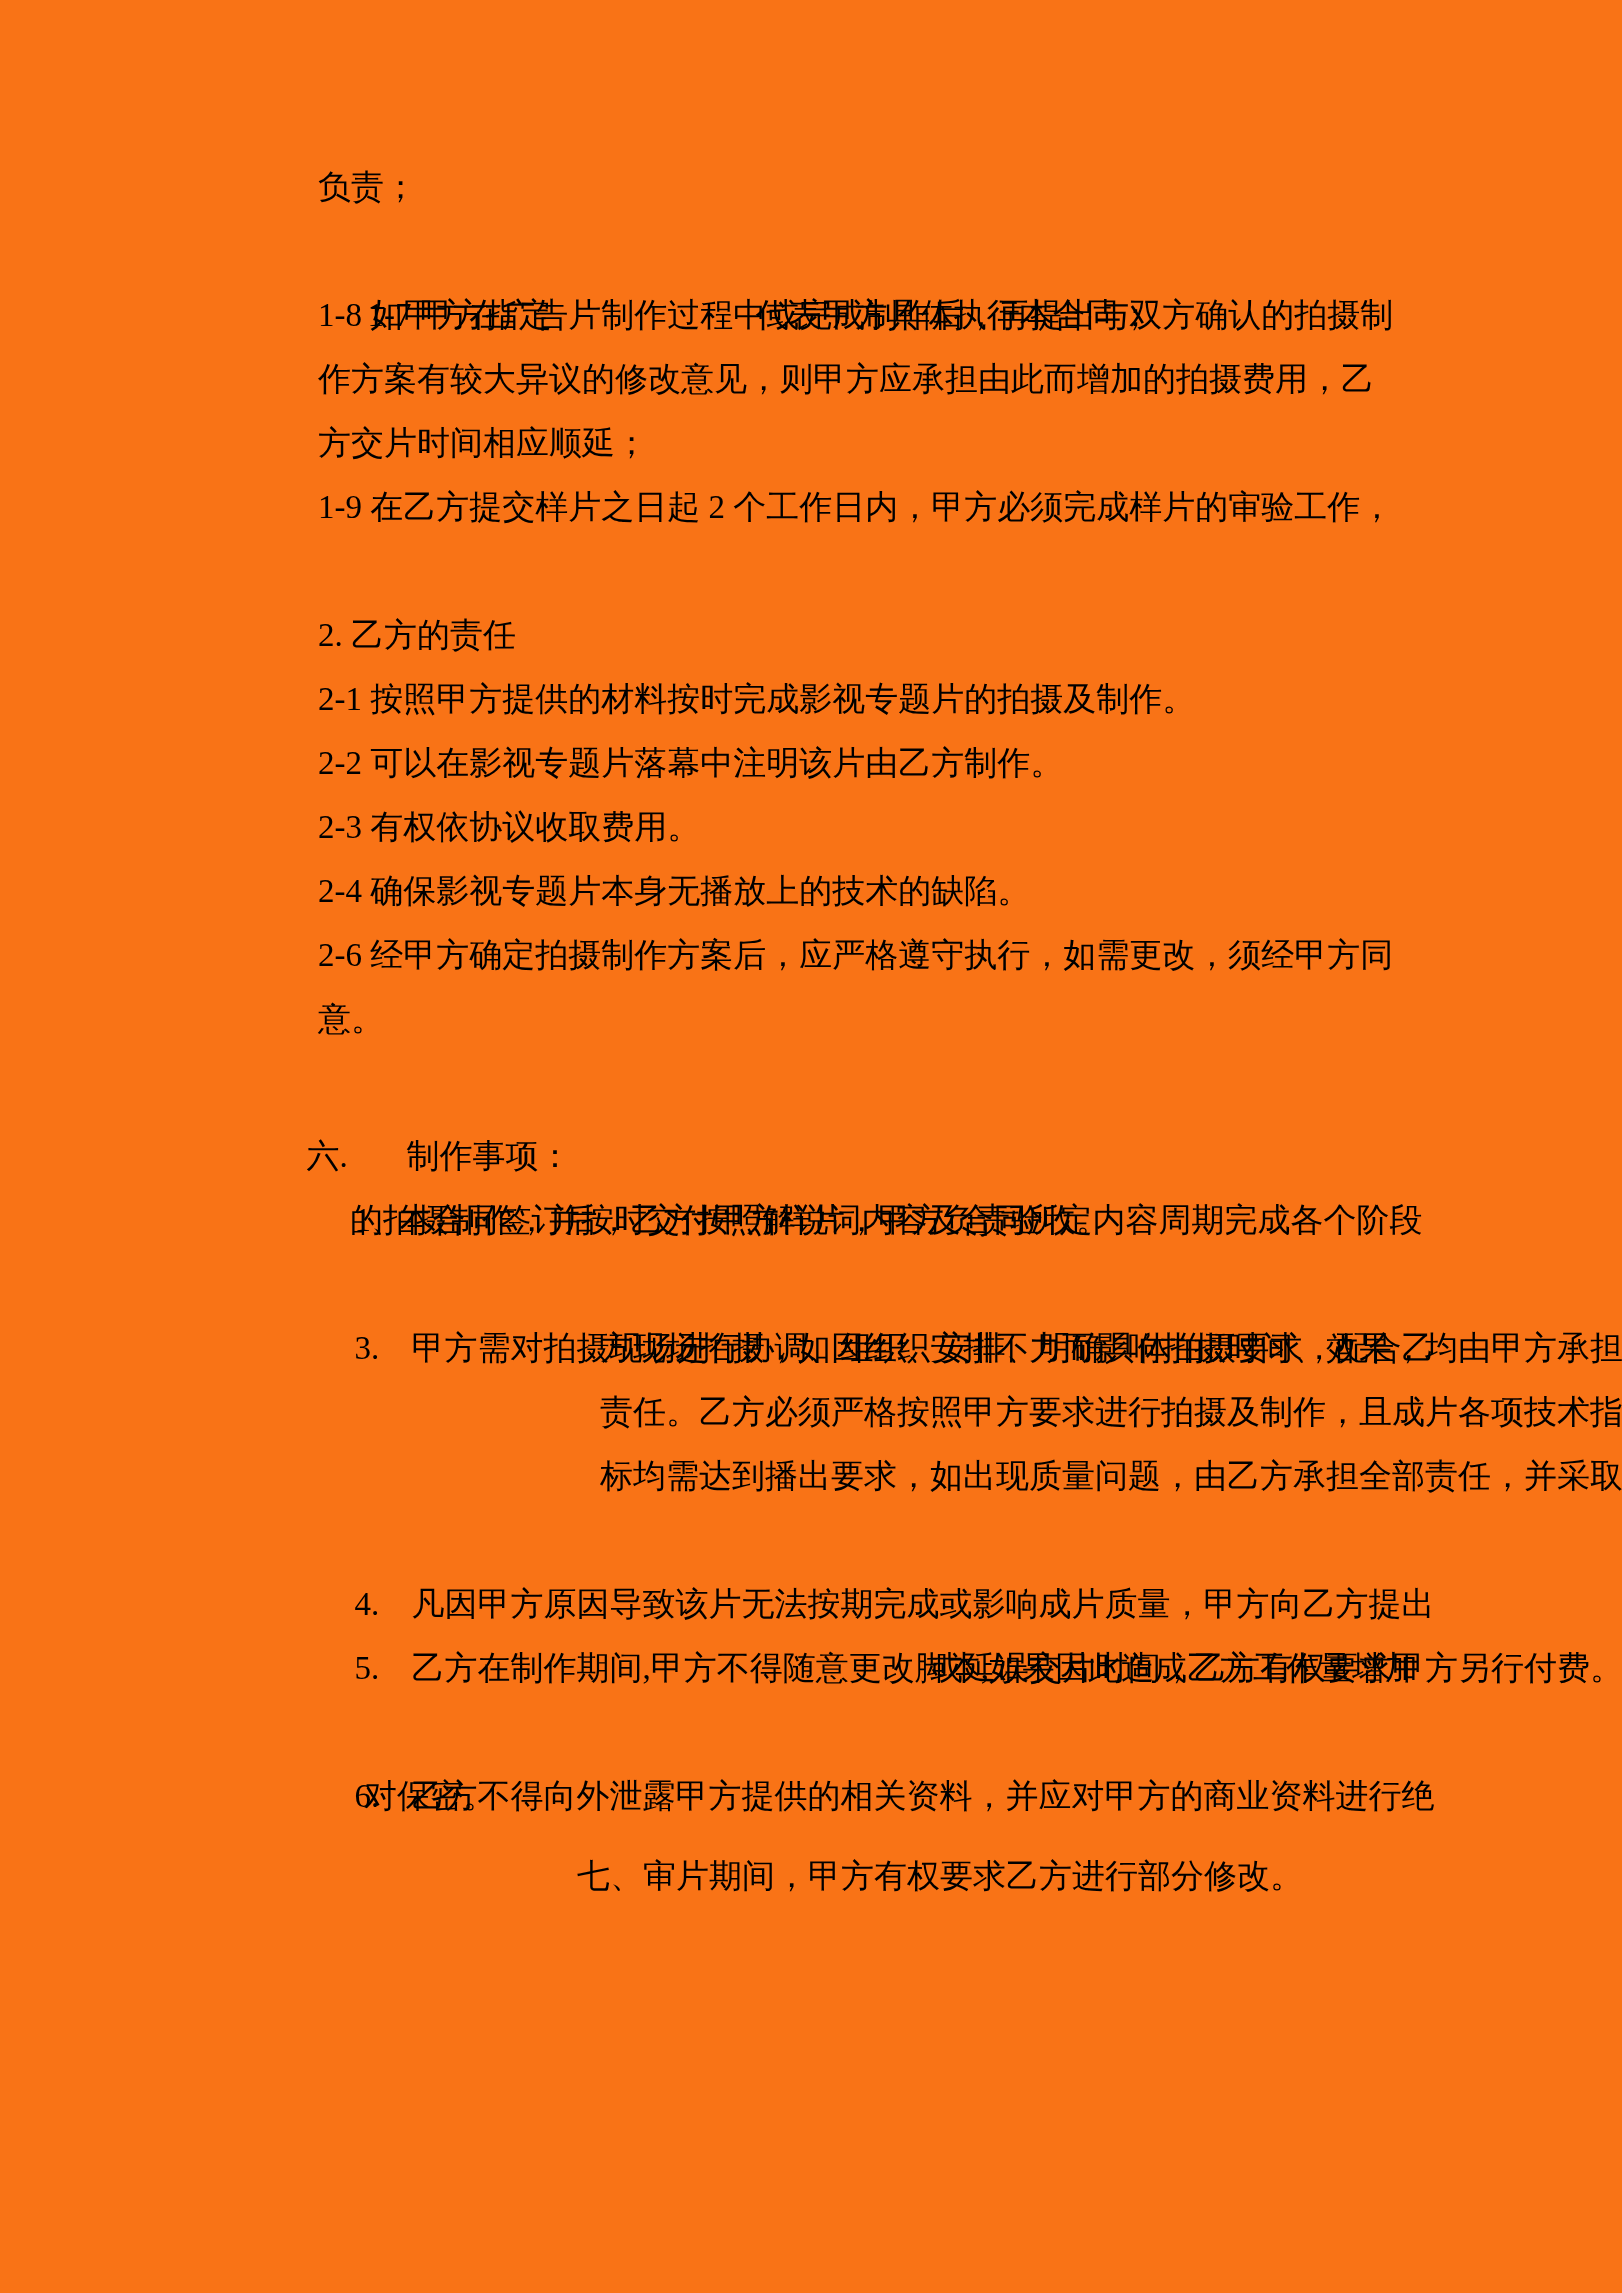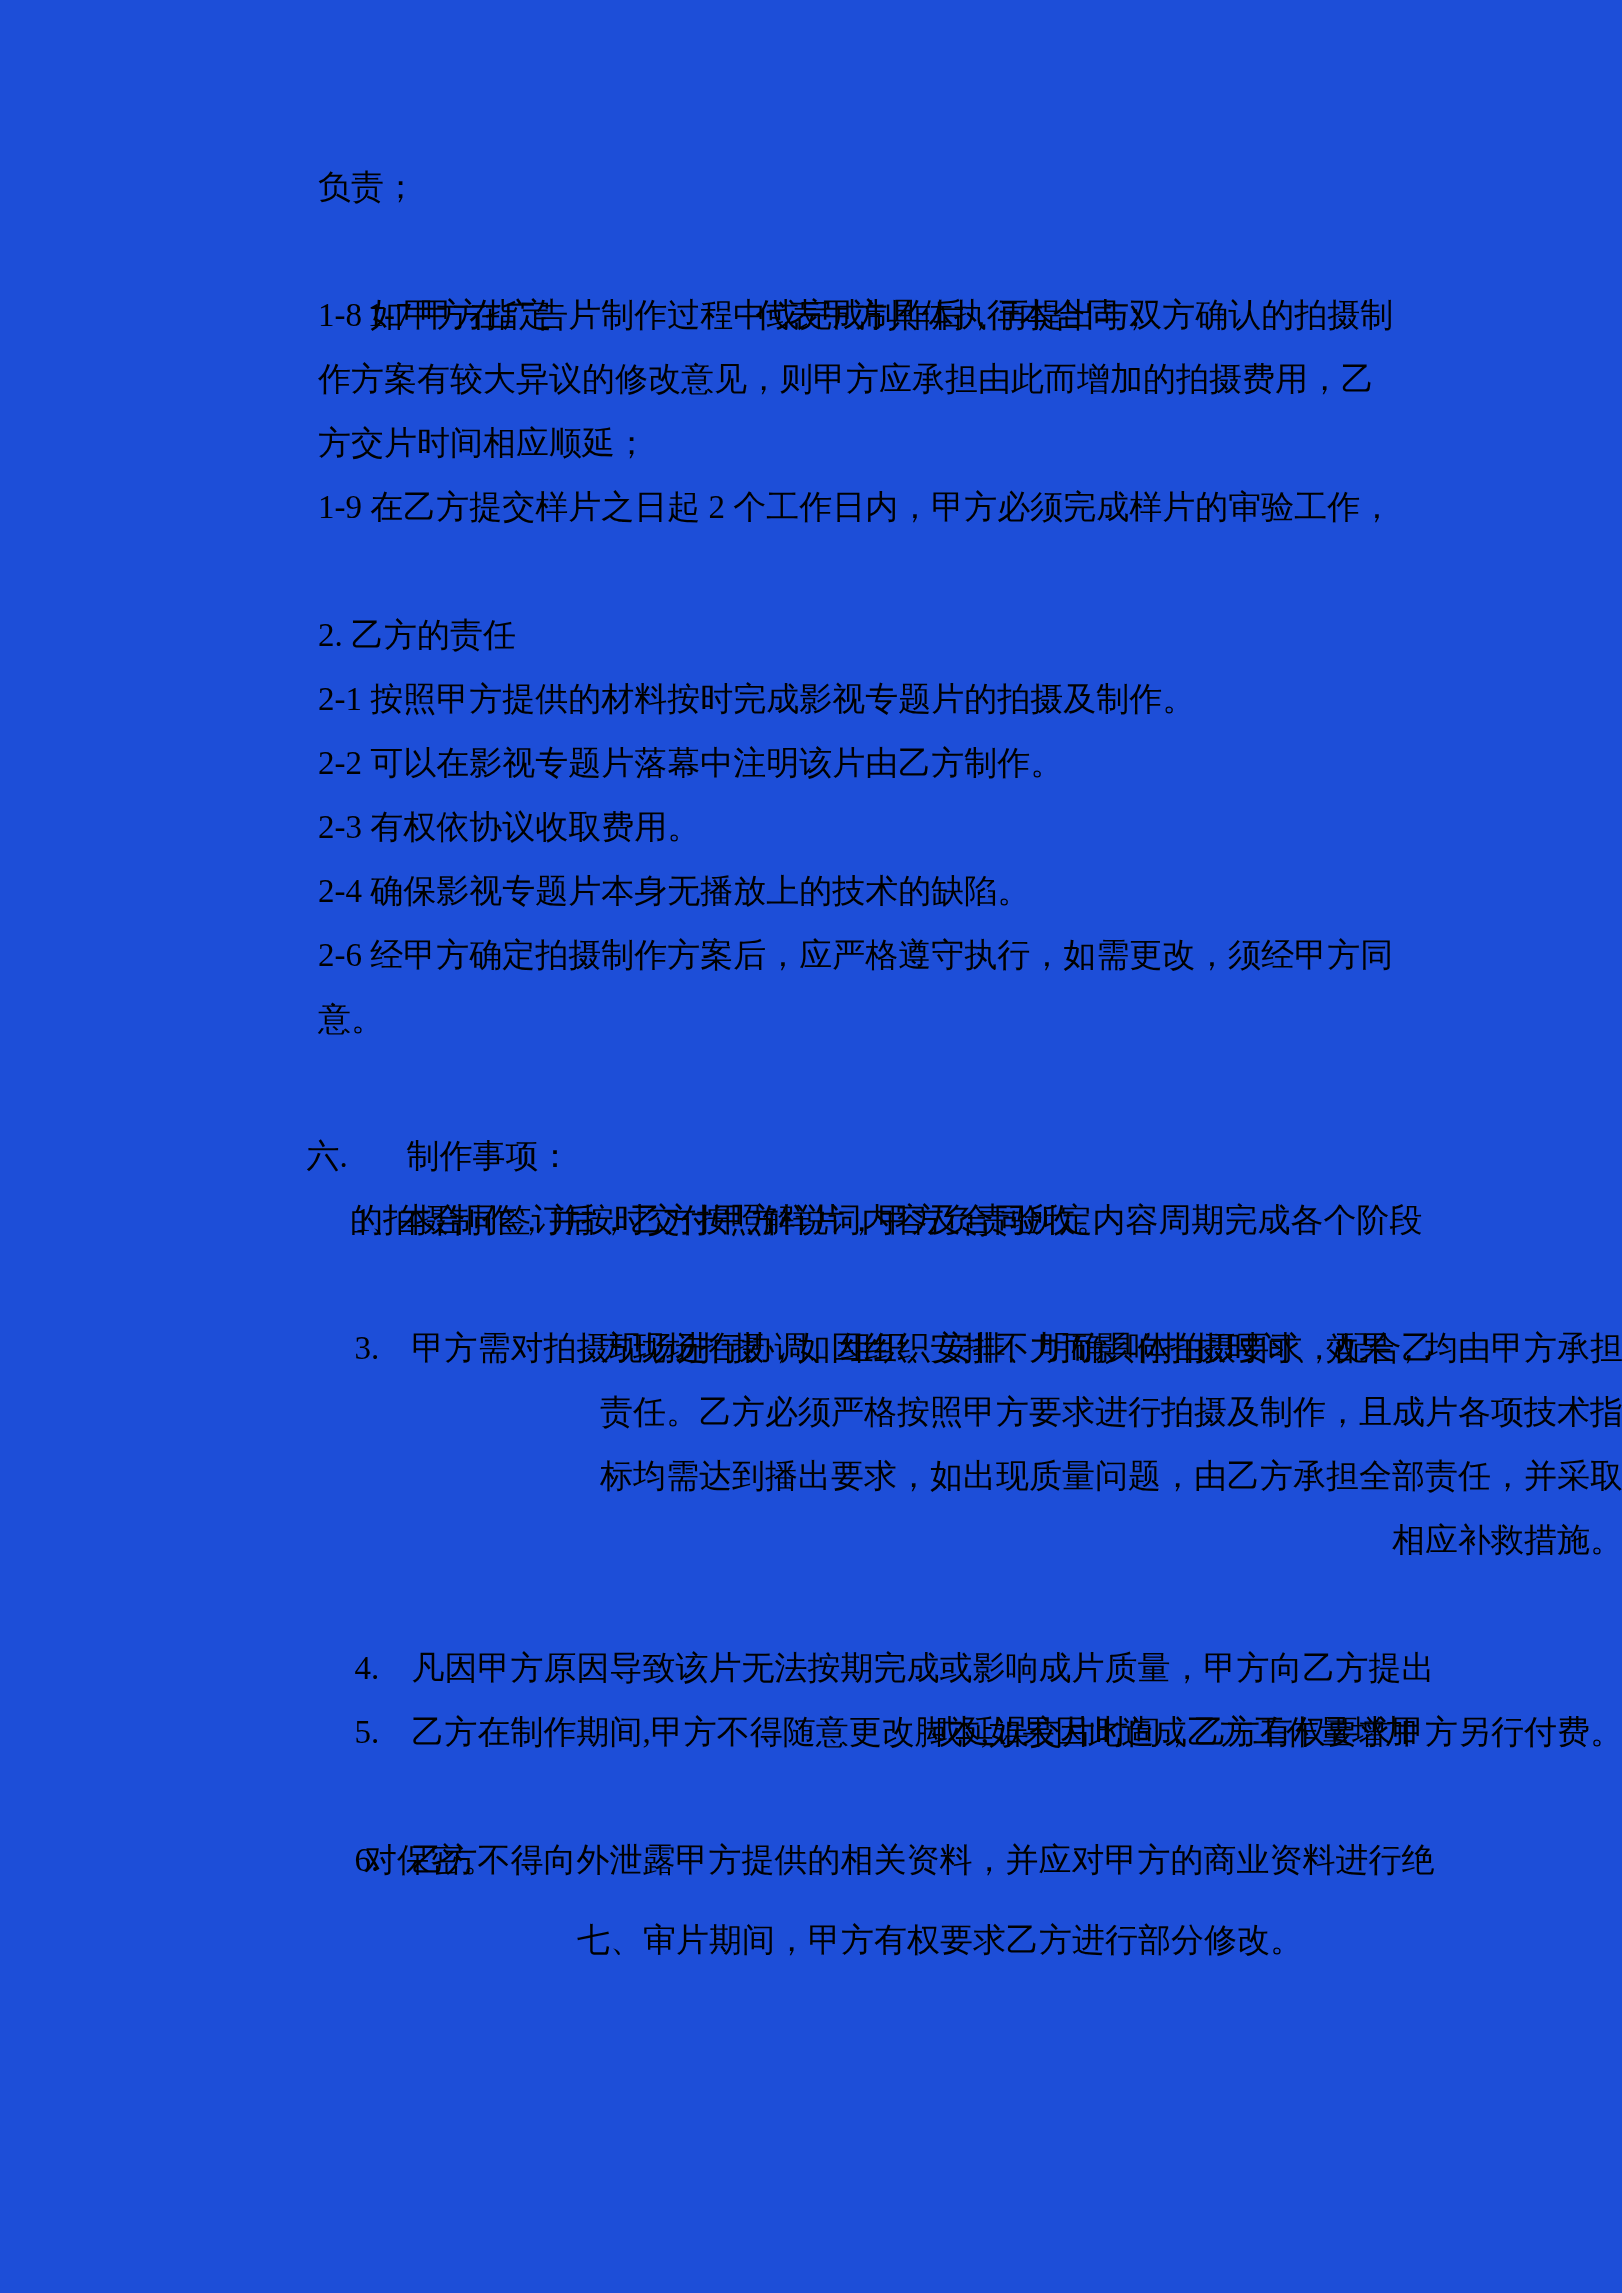--- a/index.html
+++ b/index.html
@@ -4,21 +4,21 @@
 <style>
   html, body {
     margin: 0;
     padding: 0;
     background: #ffffff;
   }
   .page {
     position: relative;
     width: 1623px;
     height: 2294px;
-    background: #1d4ed8;
+    background: #f97316;
     overflow: hidden;
     font-family: "Liberation Serif", "DejaVu Serif", serif;
     color: #000000;
     font-size: 33px;
   }
   .doc {
     padding-top: 155px;
   }
   .line {
     height: 64px;
@@ -84,21 +84,20 @@
       <span class="marker w50">1、</span><span>本合同签订后，乙方按照解说词内容及合同所定内容周期完成各个阶段</span>
     </div>
     <div class="line x-cont1">的拍摄制作，并按时交付甲方样片，甲方负责验收。</div>
 
     <div class="line x-num">
       <span class="marker w63">3.</span><span>甲方需对拍摄现场进行协调、组织、安排、明确具体拍摄要求，配合乙</span>
     </div>
     <div class="line x-cont">方现场拍摄，如因组织安排不力而影响拍摄时间、效果，均由甲方承担</div>
     <div class="line x-cont">责任。乙方必须严格按照甲方要求进行拍摄及制作，且成片各项技术指</div>
     <div class="line x-cont">标均需达到播出要求，如出现质量问题，由乙方承担全部责任，并采取</div>
-    <div class="line x-cont">相应补救措施。</div>
 
     <div class="line x-num">
       <span class="marker w63">4.</span><span>凡因甲方原因导致该片无法按期完成或影响成片质量，甲方向乙方提出</span>
     </div>
 
     <div class="line x-num">
       <span class="marker w63">5.</span><span>乙方在制作期间,甲方不得随意更改脚本,如果因此造成乙方工作量增加</span>
     </div>
     <div class="line x-cont">或延误交片时间，乙方有权要求甲方另行付费。</div>
 

